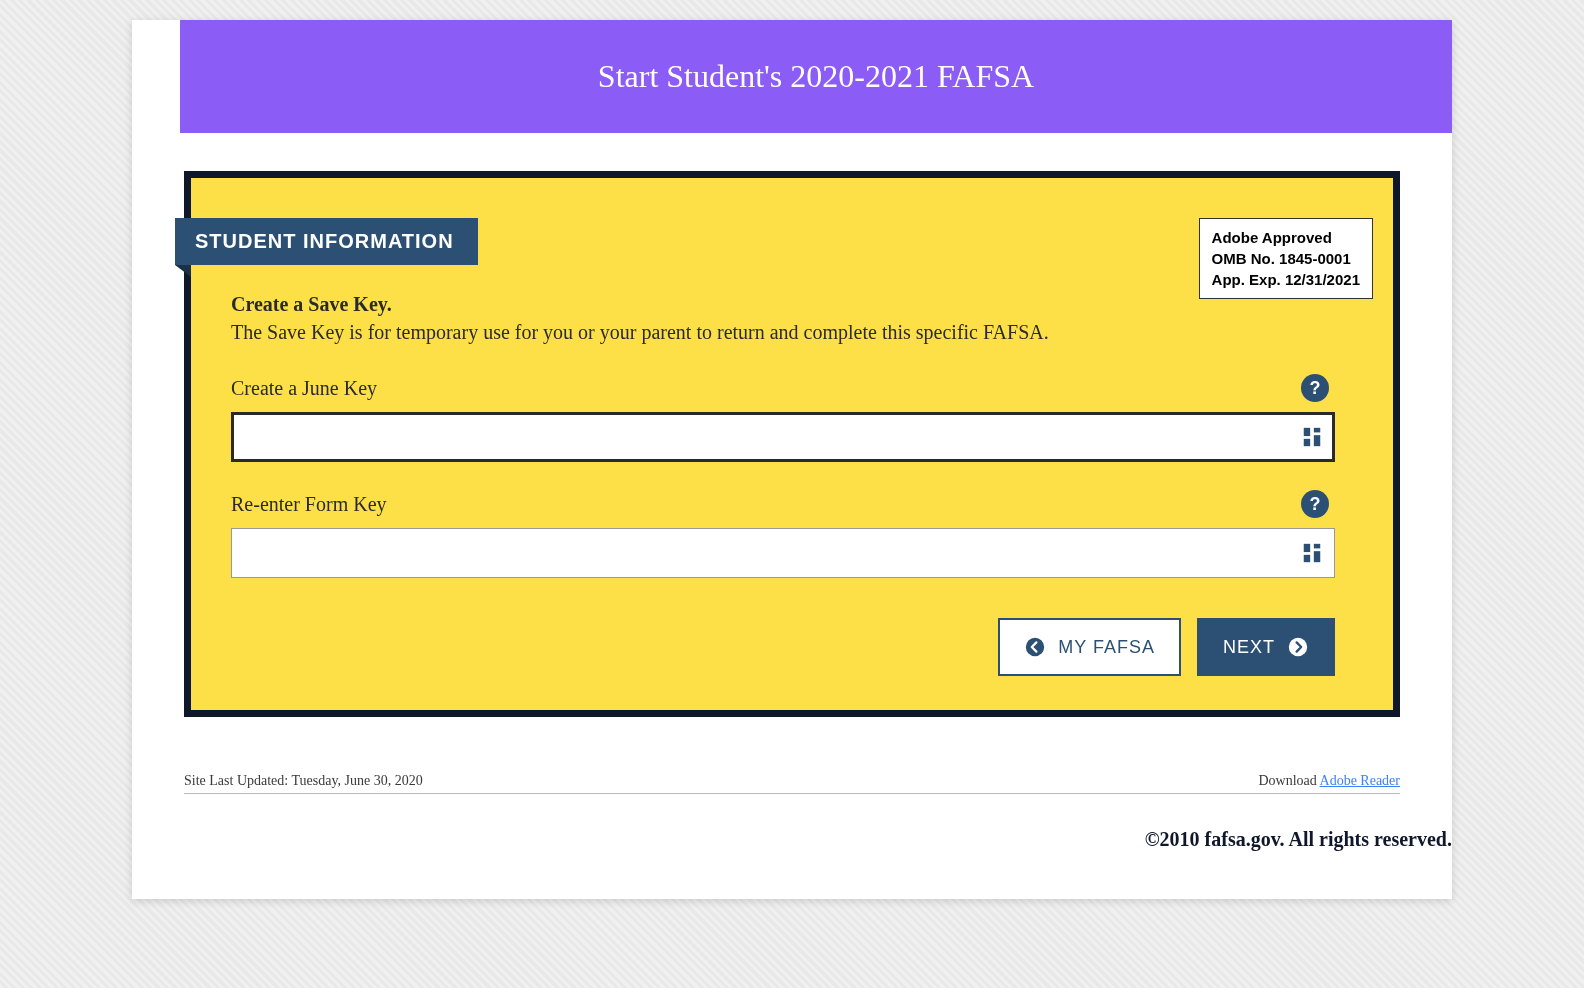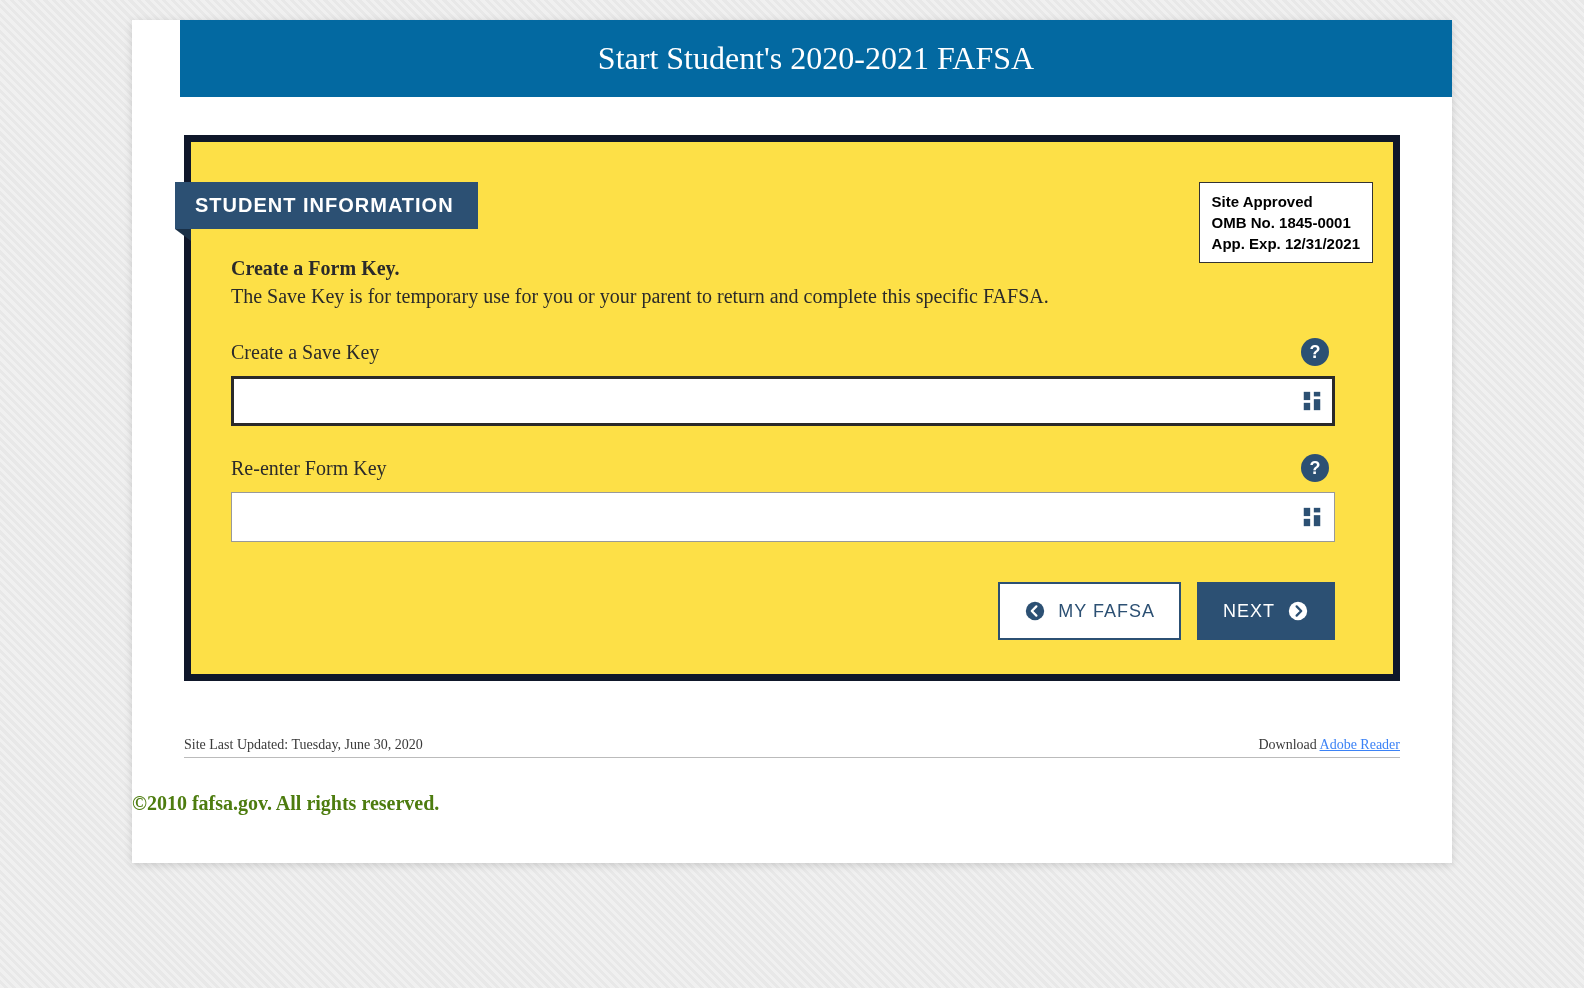--- a/index.html
+++ b/index.html
@@ -15,24 +15,24 @@
       min-height: 988px;
       padding: 20px 0;
     }
     .container {
       max-width: 1320px;
       margin: 0 auto;
       background: #fff;
       box-shadow: 0 2px 8px rgba(0,0,0,0.15);
     }
     .header-bar {
-      background: #0369a1;
+      background: #8b5cf6;
       color: #fff;
       text-align: center;
-      padding: 20px 0;
+      padding: 38px 0;
       font-size: 32px;
       font-weight: 400;
       margin-left: 48px;
     }
     .content-wrap {
       padding: 38px 52px 30px 52px;
     }
     .form-panel {
       background: #fde047;
       border: 7px solid #0f172a;
@@ -183,53 +183,53 @@
       font-size: 14px;
       color: #3a3a3a;
     }
     .footer-divider {
       border: none;
       border-top: 1px solid #bbb;
       margin: 0 52px;
     }
     .footer-link { color: #3b82f6; text-decoration: underline; cursor: pointer; }
     .copyright {
-      text-align: left;
-      font-size: 20px;
-      font-weight: 700;
-      color: #4d7c0f;
+      text-align: right;
+      font-size: 20px;
+      font-weight: 700;
+      color: #0f172a;
       padding: 34px 0 48px 0;
     }
   </style>
 </head>
 <body>
 
 <div class="container">
 
   <div class="header-bar">Start Student's 2020-2021 FAFSA</div>
 
   <div class="content-wrap">
     <div class="form-panel">
 
       <div class="ribbon">STUDENT INFORMATION</div>
 
       <div class="omb-box">
-        <div>Site Approved</div>
+        <div>Adobe Approved</div>
         <div>OMB No. 1845-0001</div>
         <div>App. Exp. 12/31/2021</div>
       </div>
 
       <div class="instructions">
-        <div class="heading">Create a Form Key.</div>
+        <div class="heading">Create a Save Key.</div>
         <div class="desc">The Save Key is for temporary use for you or your parent to return and complete this specific FAFSA.</div>
       </div>
 
       <div class="field-group">
         <div class="field-row">
-          <div class="field-label">Create a Save Key</div>
+          <div class="field-label">Create a June Key</div>
           <div class="help-icon">?</div>
         </div>
         <div class="input-wrap">
           <input type="text" class="text-input focused" value="" style="">
           <span class="pwmgr-icon">
             <svg viewBox="0 0 24 24">
                 <rect x="3" y="2" width="7" height="9"></rect>
                 <rect x="3" y="14" width="7" height="8"></rect>
                 <rect x="14" y="2" width="7" height="5"></rect>
                 <rect x="14" y="10" width="7" height="12"></rect>

